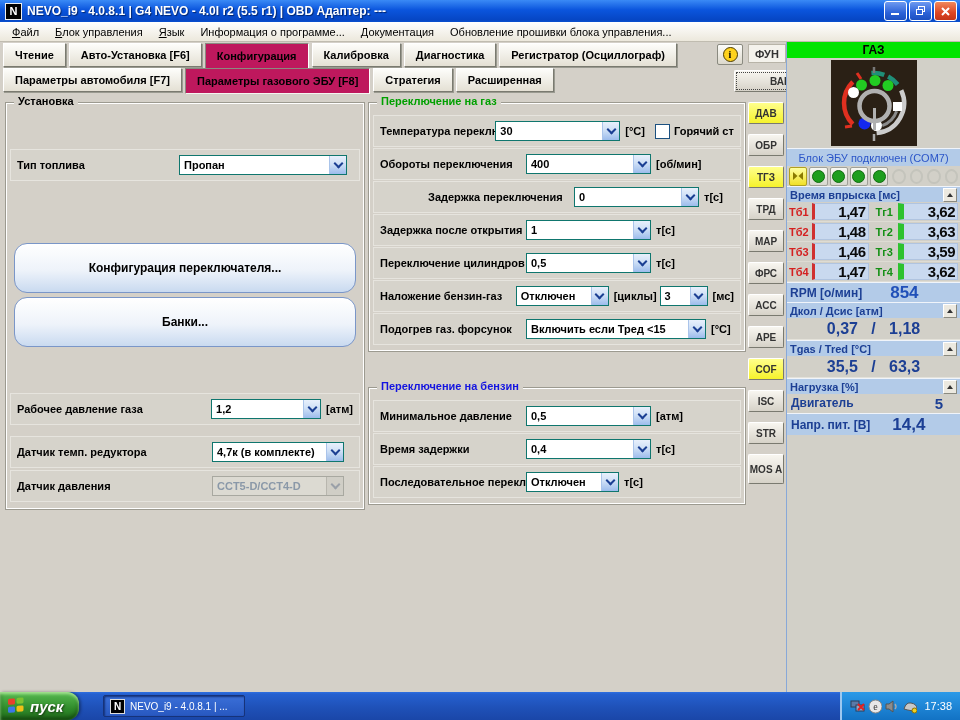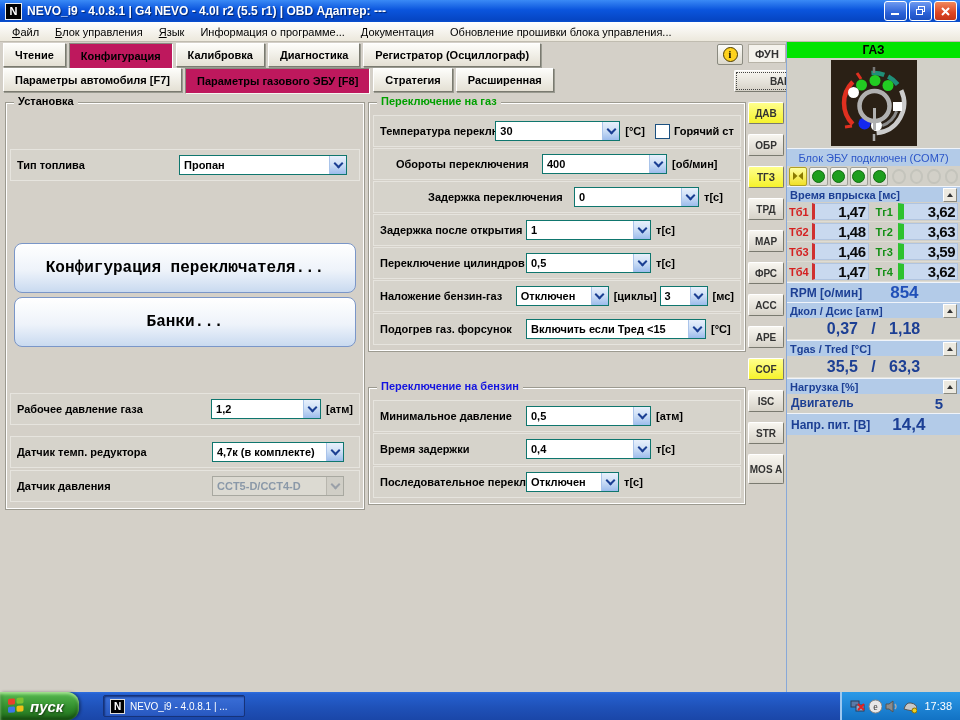--- a/index.html
+++ b/index.html
@@ -56,23 +56,23 @@
     border-left:1px solid #aac4ea;display:flex;align-items:center;justify-content:center;}
   .chev{width:5px;height:5px;border-left:2px solid #1b3f93;border-bottom:2px solid #1b3f93;
     transform:rotate(-45deg);margin-top:-3px;}
   .dd.disabled{background:#dcdad2;border-color:#a8a8a0;}
   .dd.disabled .val{color:#8a98a8;}
   .dd.disabled .btn{background:#d0cec6;border-left-color:#b8b6ae;}
   .dd.disabled .chev{border-color:#9aa0a8;}
   .searchbtn{width:22px;height:22px;margin-left:2px;border:1px solid #7a96c8;border-radius:2px;
     background:linear-gradient(#fff,#dce8f8);display:flex;align-items:center;justify-content:center;}
 
-  .bigbtn{position:absolute;left:8px;right:8px;height:48px;border:1px solid #7a96c8;border-radius:8px;
-    background:linear-gradient(#ffffff,#eef3fa 55%,#c9daf0);font-weight:bold;font-size:16px;
-    display:flex;align-items:center;justify-content:center;box-shadow:0 1px 0 #fff inset;font-family:Liberation Mono, monospace;}
+  .bigbtn{position:absolute;left:8px;right:8px;height:48px;border:1px solid #7a96c8;border-radius:13px;
+    background:linear-gradient(#ffffff,#eef3fa 55%,#c9daf0);font-weight:bold;font-size:12px;
+    display:flex;align-items:center;justify-content:center;box-shadow:0 1px 0 #fff inset;}
 
   .checkbox{width:13px;height:13px;background:#fff;border:1px solid #1c5180;flex:none;margin:0 4px 0 10px;}
 
   
   .sidetop{position:absolute;left:748px;top:44px;width:36px;height:17px;background:#f4f2ec;
     border:1px solid #b8b4a8;display:flex;align-items:center;justify-content:center;font-weight:bold;color:#333;}
   .sidebar{position:absolute;left:747px;top:70px;width:38px;display:flex;flex-direction:column;gap:10px;align-items:center;}
   .sbtn{width:34px;height:20px;background:linear-gradient(#f8f6f0,#d6d2c8);
     border:1px solid;border-color:#fff #7a7a70 #7a7a70 #fff;border-radius:2px;
     display:flex;align-items:center;justify-content:center;font-weight:bold;font-size:10px;color:#333;text-align:center;}
@@ -171,20 +171,21 @@
     <span class="menuitem"><span class="accel">Ф</span><span>айл</span></span>
     <span class="menuitem"><span class="accel">Б</span><span>лок управления</span></span>
     <span class="menuitem"><span class="accel">Я</span><span>зык</span></span>
     <span class="menuitem"><span class="accel"></span><span>Информация о программе...</span></span>
     <span class="menuitem"><span class="accel">Д</span><span>окументация</span></span>
     <span class="menuitem"><span class="accel"></span><span>Обновление прошивки блока управления...</span></span>
   </div>
 
   <div class="tabrow" style="left:3px;top:43px;">
     <div class="tab">Чтение</div>
+    <div class="tab">Авто-Установка [F6]</div>
     <div class="tab active">Конфигурация</div>
     <div class="tab">Калибровка</div>
     <div class="tab">Диагностика</div>
     <div class="tab">Регистратор (Осциллограф)</div>
   </div>
   <div class="infobtn">
     <span class="infocircle">i</span>
   </div>
   <div class="tabrow" style="left:3px;top:68px;">
     <div class="tab">Параметры автомобиля [F7]</div>
@@ -252,21 +253,21 @@
         <span class="btn">
             <span class="chev"></span>
           </span>
       </span>
       <span class="unit">[°C]</span>
       <span class="checkbox"></span>
       <span class="flabel" style="width:76px;font-size:11px;">Горячий старт</span>
     </div>
 
     <div class="frow" style="top:45px;">
-      <span class="flabel" style="width:146px;margin-left:16px;">Обороты переключения</span>
+      <span class="flabel" style="width:146px;">Обороты переключения</span>
       <span class="dd" style="width:125px;">
         <span class="val">400</span>
         <span class="btn">
             <span class="chev"></span>
           </span>
       </span>
       <span class="unit">[об/мин]</span>
     </div>
 
     <div class="frow" style="top:78px;">

